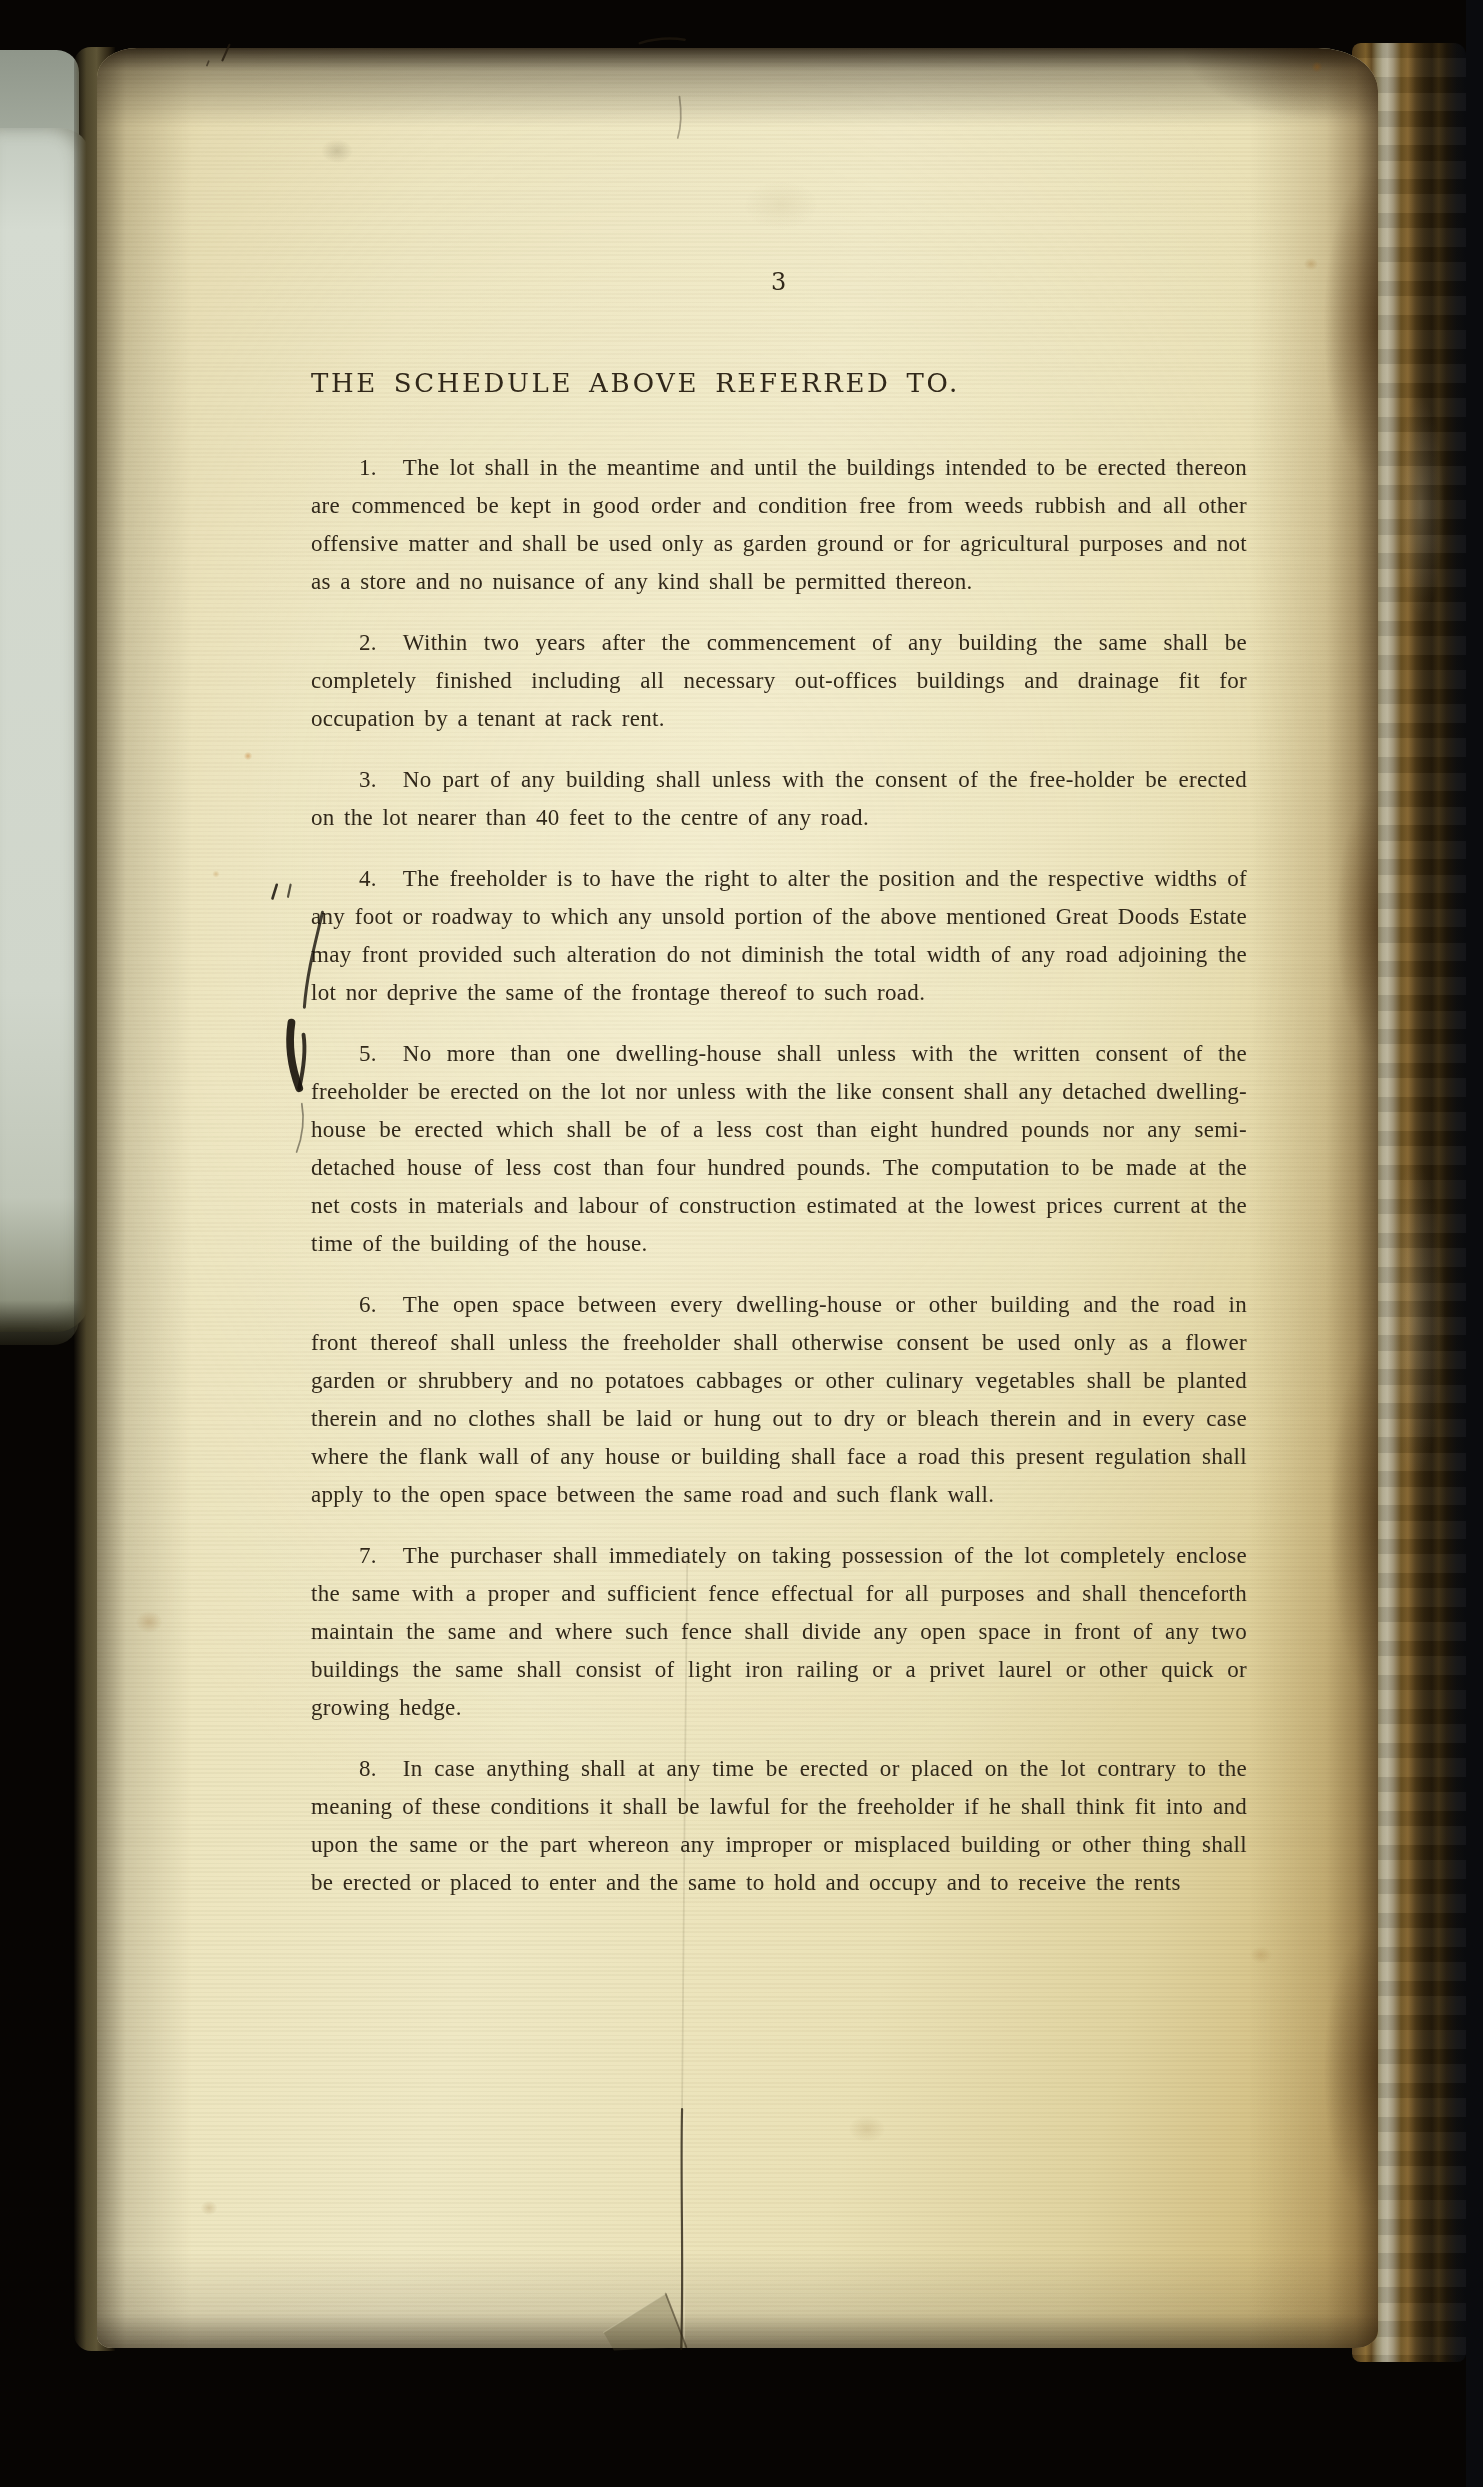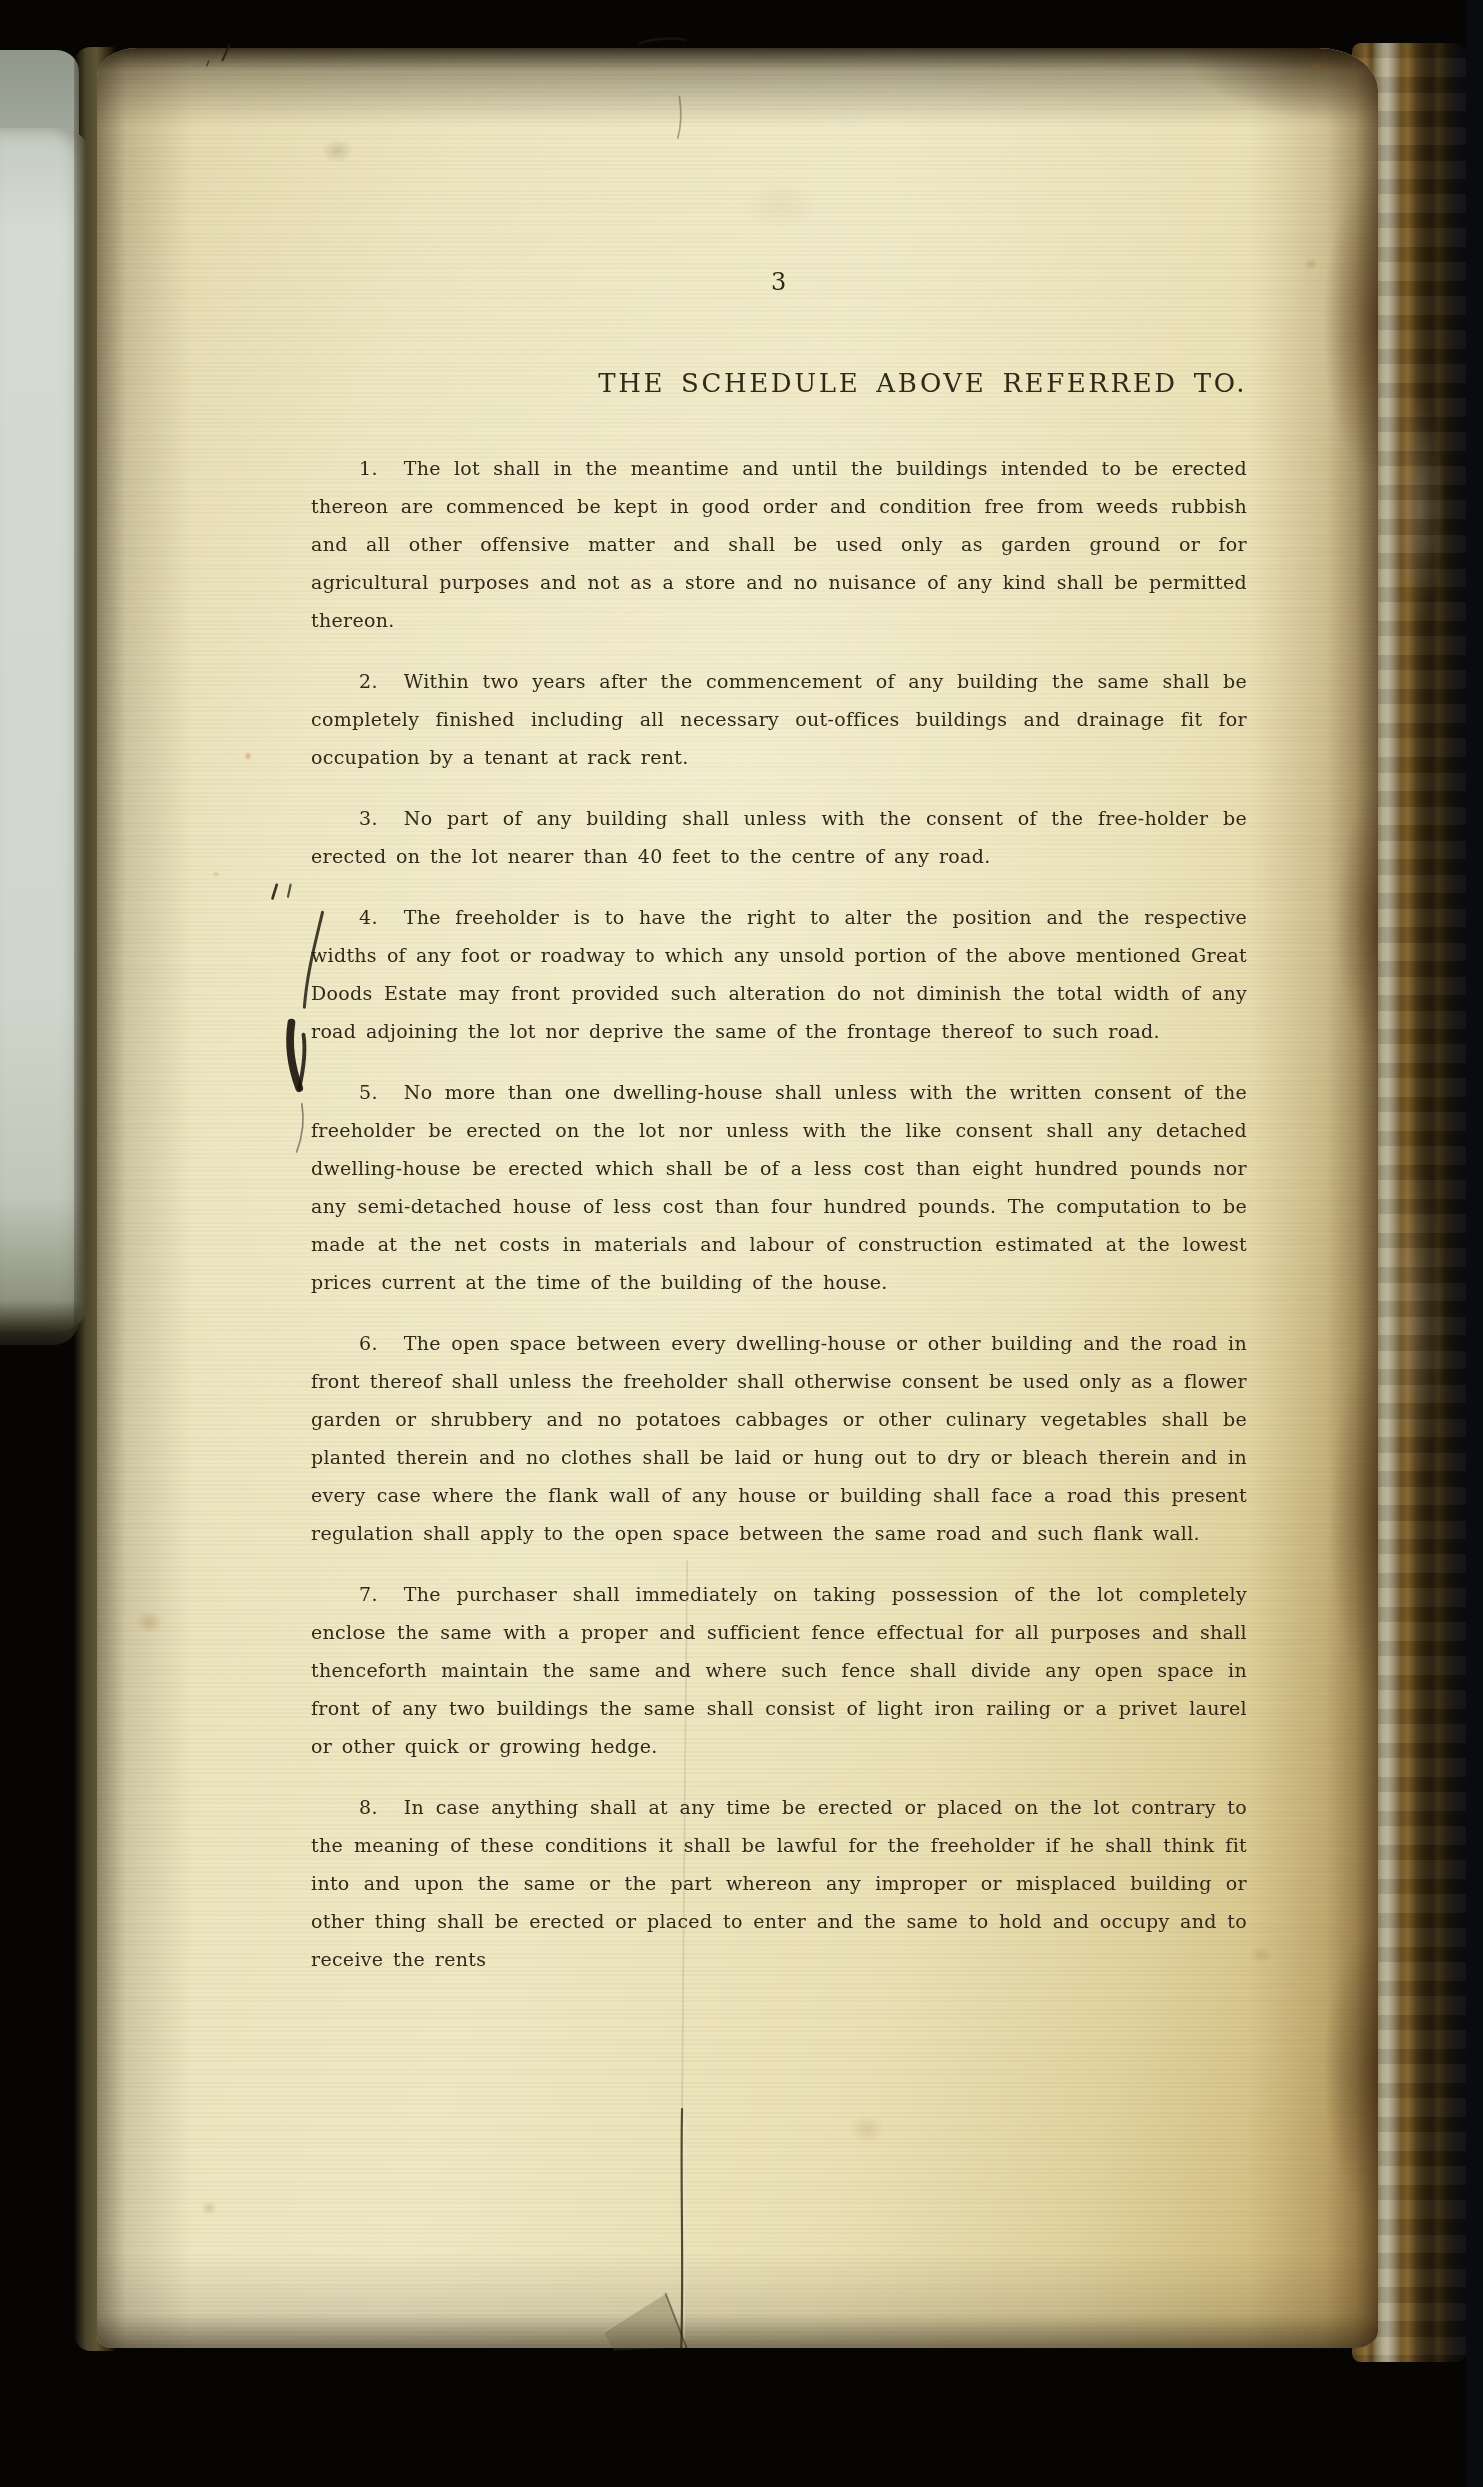--- a/index.html
+++ b/index.html
@@ -57,25 +57,25 @@
       radial-gradient(19px 15.5px at 52px 1574px,rgba(150,100,40,.25),transparent 70%),
       radial-gradient(52px 34px at 684px 157px,rgba(215,205,165,.35),transparent 70%),
       radial-gradient(15.5px 12px at 1164px 1907px,rgba(150,100,40,.20),transparent 70%),
       radial-gradient(12px 10.3px at 112px 2160px,rgba(140,95,35,.22),transparent 70%),
       radial-gradient(26px 19px at 770px 2081px,rgba(130,90,30,.15),transparent 70%);}
 
   
   .text-block{position:absolute;left:214px;top:217px;width:936px;z-index:5;
     color:#31281a;}
   .pageno{text-align:center;font-size:24px;line-height:34px;letter-spacing:0.9px;}
-  .doc-title{margin:65px 0 0 0;text-align:right;font-size:26px;font-weight:normal;
+  .doc-title{margin:65px 0 0 0;text-align:left;font-size:26px;font-weight:normal;
     letter-spacing:2.6px;line-height:38px;word-spacing:5.2px;}
   .clauses{margin-top:47px;}
-  .clause{margin:0 0 23px 0;font-size:19px;line-height:38px;text-align:justify;
-    text-indent:48px;letter-spacing:0.3px;word-spacing:3.4px;}
+  .clause{margin:0 0 23px 0;font-size:23px;line-height:38px;text-align:justify;
+    text-indent:48px;letter-spacing:0.3px;word-spacing:3.4px;font-family:Liberation Serif, serif;}
   .cnum{margin-right:26px;}
 
   .marks{position:absolute;inset:0;z-index:6;pointer-events:none;}
 </style>
 </head>
 <body>
 
 <div id="stage">
 
   <div class="facing-outer"></div>

